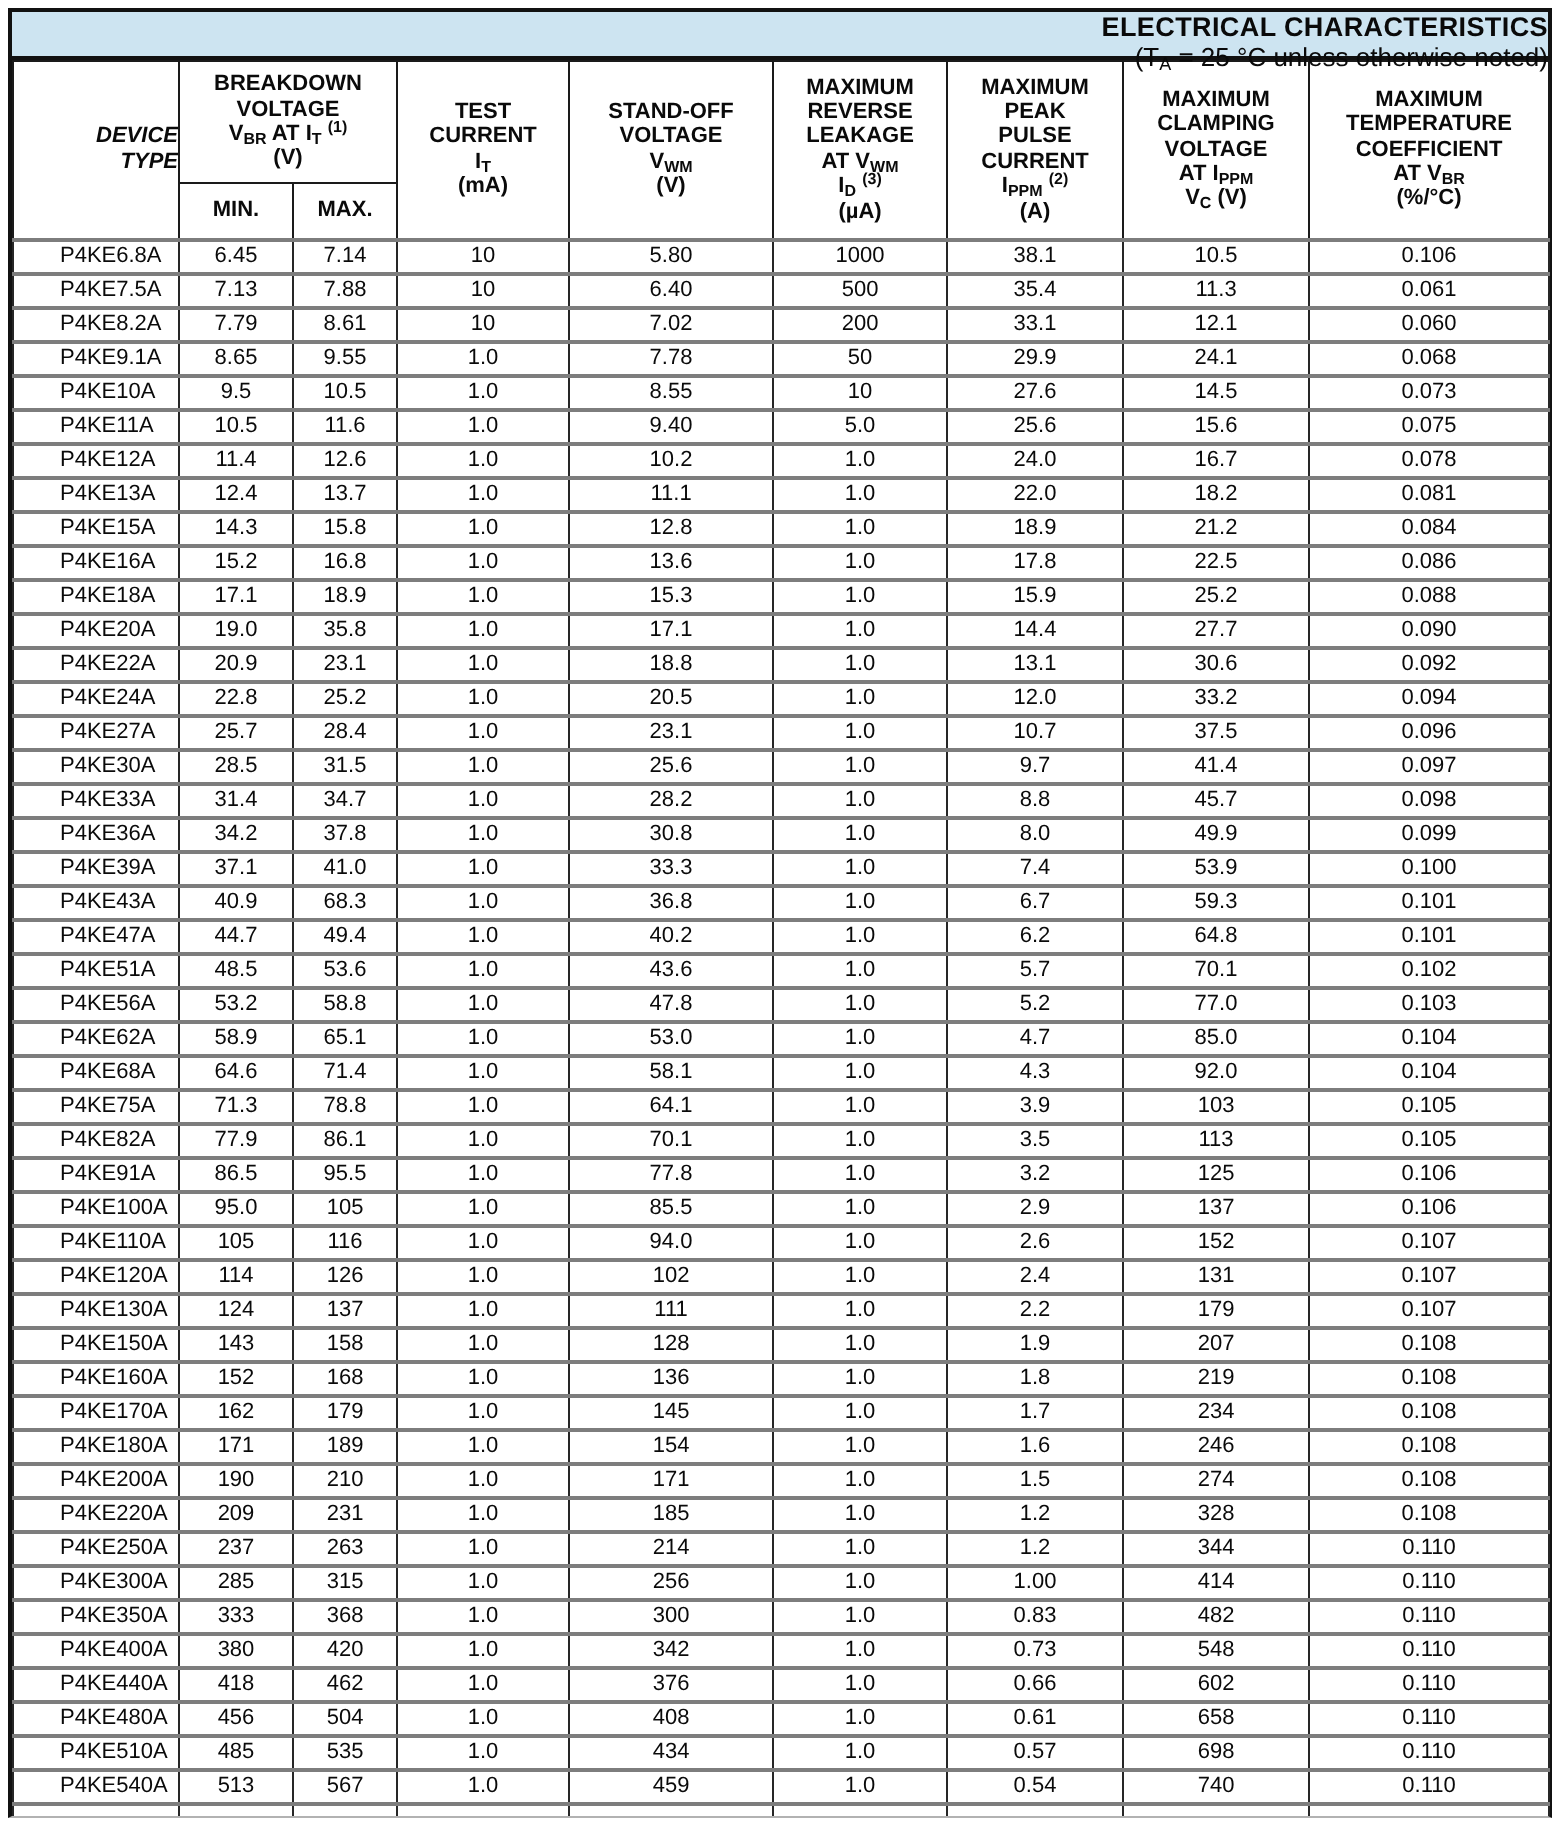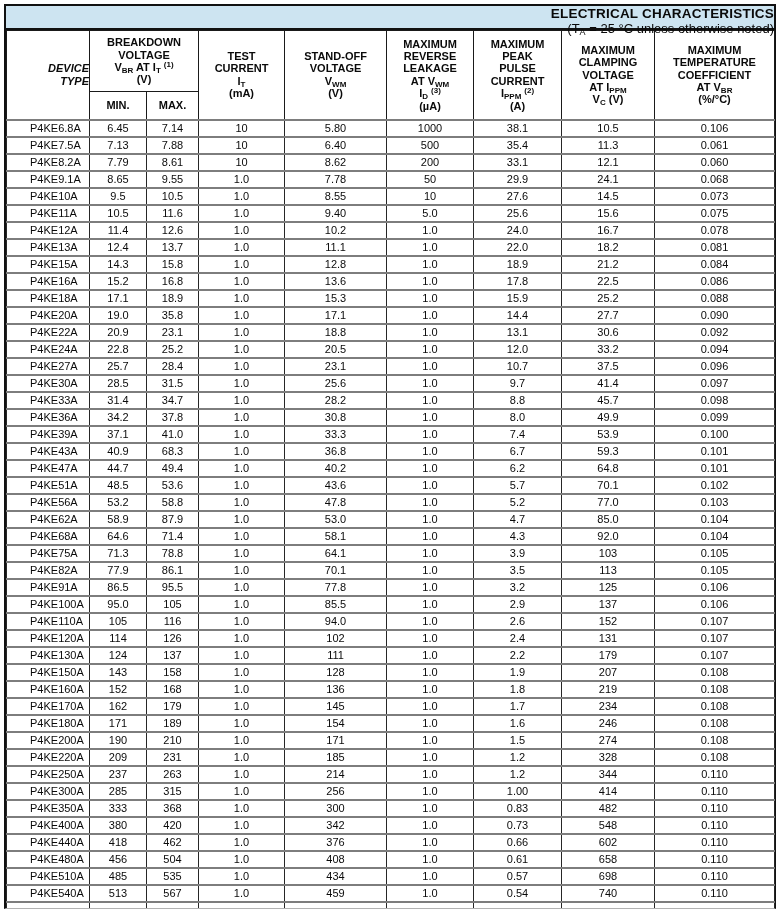--- a/index.html
+++ b/index.html
@@ -149,21 +149,21 @@
           <td>500</td>
           <td>35.4</td>
           <td>11.3</td>
           <td>0.061</td>
         </tr>
         <tr>
           <td class="dev">P4KE8.2A</td>
           <td>7.79</td>
           <td>8.61</td>
           <td>10</td>
-          <td>8.62</td>
+          <td>7.02</td>
           <td>200</td>
           <td>33.1</td>
           <td>12.1</td>
           <td>0.060</td>
         </tr>
         <tr>
           <td class="dev">P4KE9.1A</td>
           <td>8.65</td>
           <td>9.55</td>
           <td>1.0</td>
@@ -378,21 +378,21 @@
           <td>1.0</td>
           <td>47.8</td>
           <td>1.0</td>
           <td>5.2</td>
           <td>77.0</td>
           <td>0.103</td>
         </tr>
         <tr>
           <td class="dev">P4KE62A</td>
           <td>58.9</td>
-          <td>87.9</td>
+          <td>65.1</td>
           <td>1.0</td>
           <td>53.0</td>
           <td>1.0</td>
           <td>4.7</td>
           <td>85.0</td>
           <td>0.104</td>
         </tr>
         <tr>
           <td class="dev">P4KE68A</td>
           <td>64.6</td>

